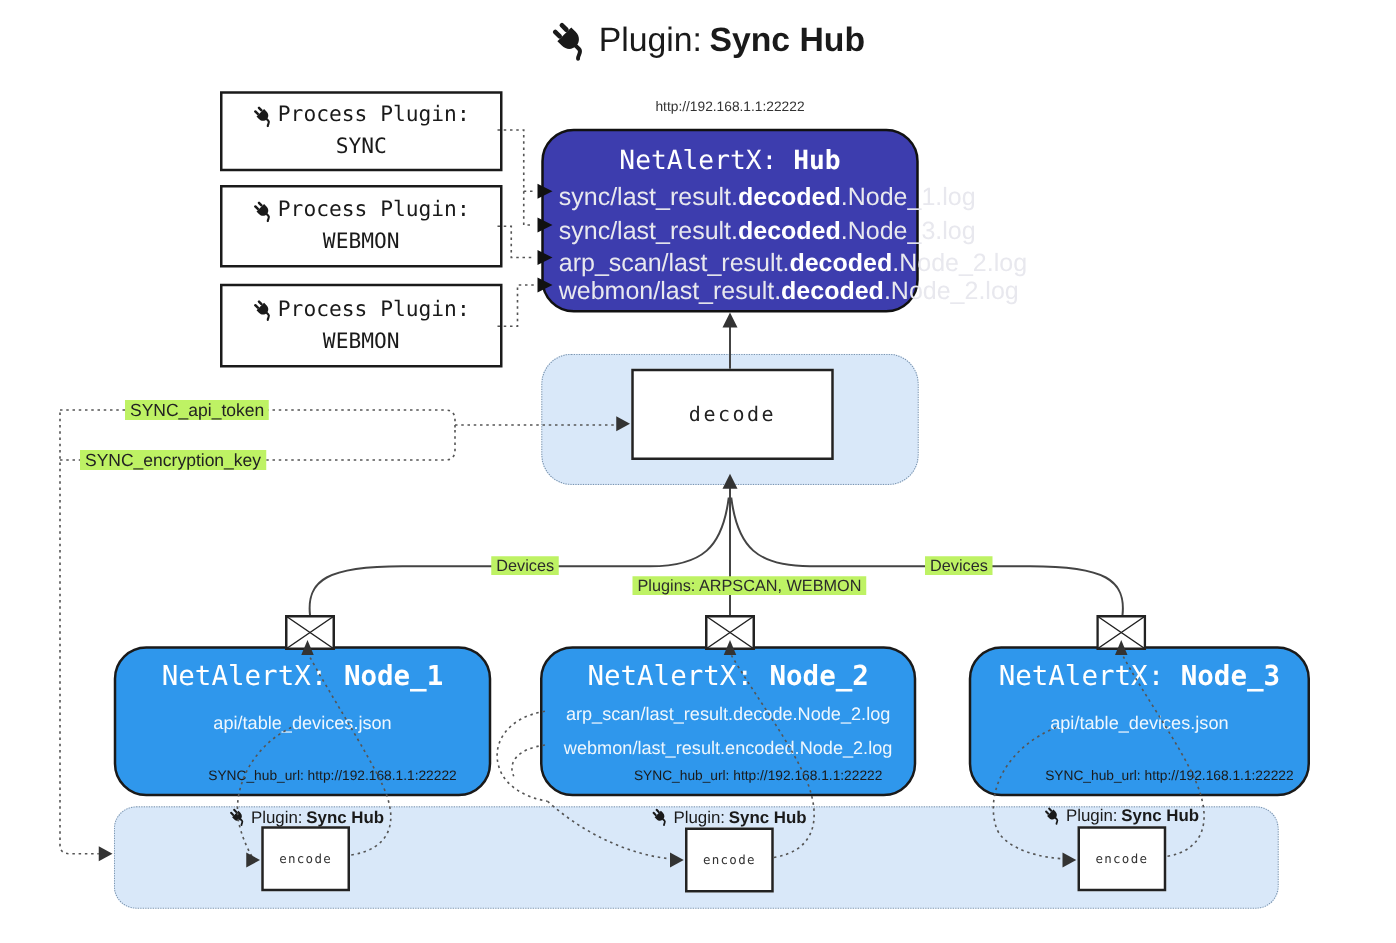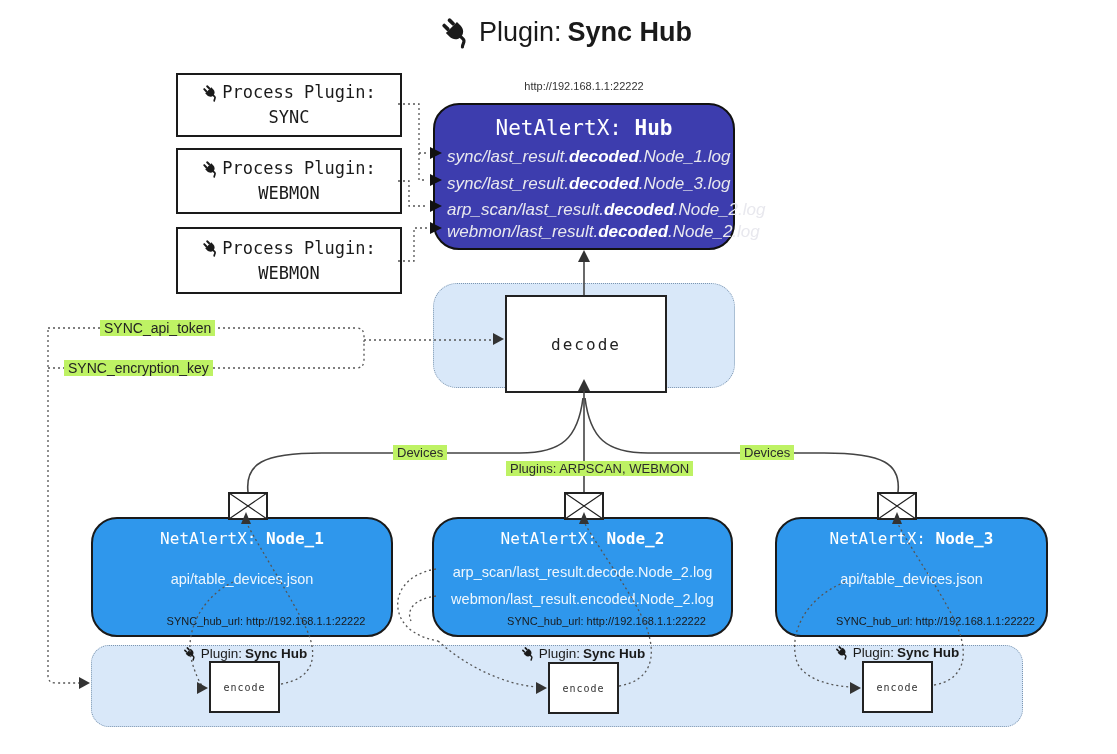--- a/index.html
+++ b/index.html
@@ -17,38 +17,38 @@
         font-family:"DejaVu Sans Mono",monospace;font-size:17px;line-height:1.45;}
   .pbox .l1{display:flex;align-items:center;gap:2px;}
 
   
   .hub-url{left:433px;width:302px;top:80px;text-align:center;font-size:11px;color:#333;z-index:3;}
   .hub{left:433px;top:103px;width:302px;height:147px;background:#3d3dae;border:2px solid #111;
        border-radius:26px;z-index:2;box-sizing:border-box;}
   .hub-title{left:0;right:0;top:11px;text-align:center;color:#fff;font-size:21px;
              font-family:"DejaVu Sans Mono",monospace;}
   .hub-title .b{font-weight:bold;}
-  .hublog{left:12px;font-size:17px;color:#e8e8ee;white-space:nowrap;font-style:italic;}
+  .hublog{left:12px;font-size:20px;color:#e8e8ee;white-space:nowrap;}
   .hublog .b{font-weight:bold;color:#fff;}
 
   
   .panel{background:#d9e8f9;border:1.5px dotted #7d96b0;box-sizing:border-box;z-index:1;}
   .decode-panel{left:433px;top:283px;width:302px;height:105px;border-radius:24px;}
   .iobox{background:#fff;border:2px solid #222;box-sizing:border-box;display:flex;
          align-items:center;justify-content:center;font-family:"DejaVu Sans Mono",monospace;z-index:2;}
-  .decode-box{left:505px;top:295px;width:162px;height:98px;font-size:16px;letter-spacing:2px;color:#222;}
+  .decode-box{left:505px;top:295px;width:162px;height:73px;font-size:16px;letter-spacing:2px;color:#222;}
 
   
   .linelabel{background:#bef264;padding:0 4px;font-size:13px;color:#2b2b2b;z-index:6;white-space:nowrap;}
   .tok{font-size:14px;color:#222;}
 
   
   .node{background:#2f97ec;border:2px solid #1a1a1a;border-radius:26px;top:517px;height:120px;
         z-index:2;box-sizing:border-box;}
-  .node-title{left:0;right:0;top:10px;text-align:center;color:#fff;font-size:16px;
+  .node-title{left:0;right:0;top:10px;text-align:center;color:#fff;font-size:22px;
               font-family:"DejaVu Sans Mono",monospace;white-space:nowrap;}
   .node-title .b{font-weight:bold;}
   .nfile{left:0;right:0;text-align:center;color:rgba(255,255,255,0.92);font-size:14.5px;white-space:nowrap;}
   .nurl{left:0;right:0;bottom:8px;text-align:center;color:#1a1a1a;font-size:11px;white-space:nowrap;margin-left:48px;}
 
   
   .bar{left:91px;top:645px;width:932px;height:82px;border-radius:18px;}
   .encode-box{width:71px;height:52px;font-size:10px;letter-spacing:1px;color:#333;}
   .barlabel{width:170px;display:flex;align-items:center;justify-content:center;gap:3px;
             font-size:13.5px;z-index:3;white-space:nowrap;}

